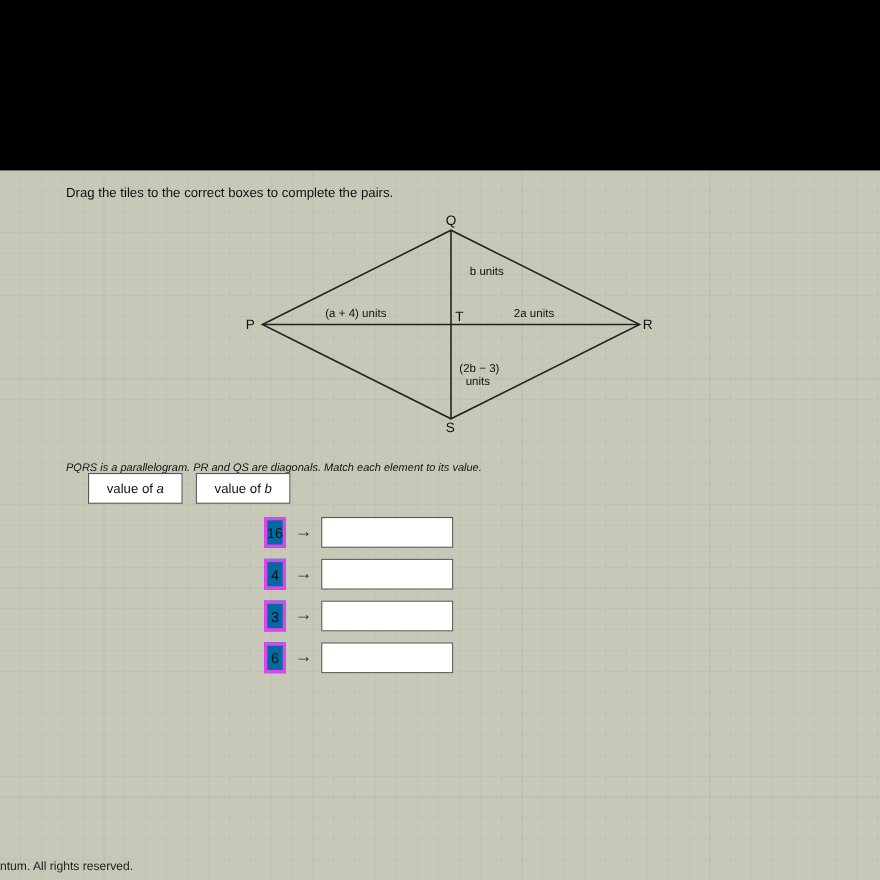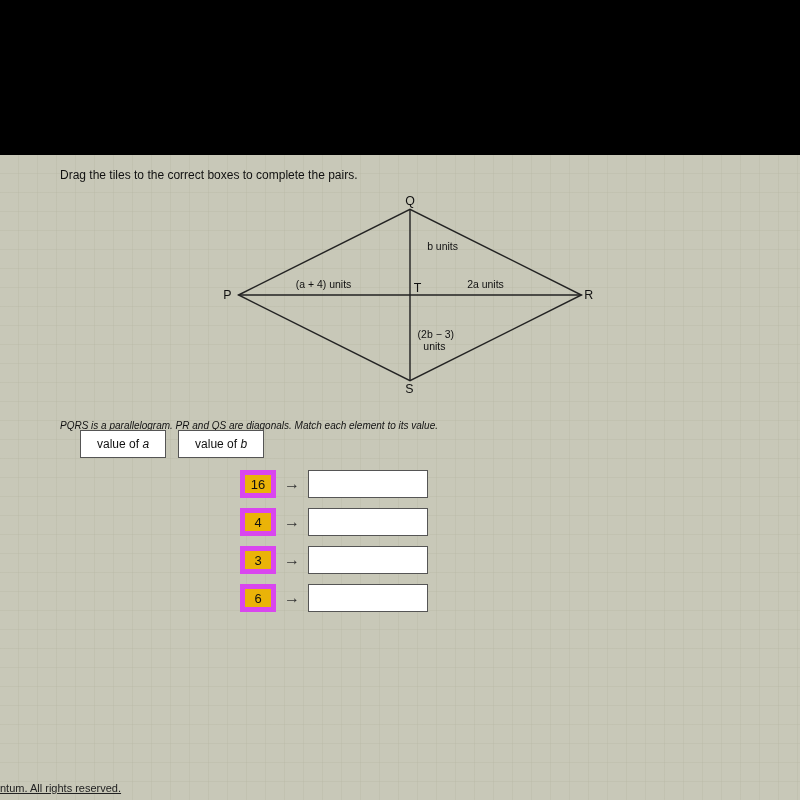--- a/index.html
+++ b/index.html
@@ -100,23 +100,23 @@
       gap: 10px;
     }
 
     .match-row {
       display: flex;
       align-items: center;
       gap: 8px;
     }
 
     .match-number-box {
-      background: #eab308;
-      border: 5px solid #d946ef;
-      width: 36px;
+      background: #0369a1;
+      border: 3px solid #d946ef;
+      width: 20px;
       height: 28px;
       display: flex;
       align-items: center;
       justify-content: center;
       font-size: 13px;
       color: #111;
     }
 
     .match-arrow {
       font-size: 16px;
@@ -129,21 +129,20 @@
       width: 120px;
       height: 28px;
     }
 
     .footer-text {
       position: absolute;
       bottom: 6px;
       left: 0px;
       font-size: 11px;
       color: #222;
-      text-decoration: underline;
     }
   </style>
 </head>
 <body>
 
 <div class="main-content"></div>
 
 <div class="instructions">Drag the tiles to the correct boxes to complete the pairs.</div>
 
 <div class="diagram-area">

